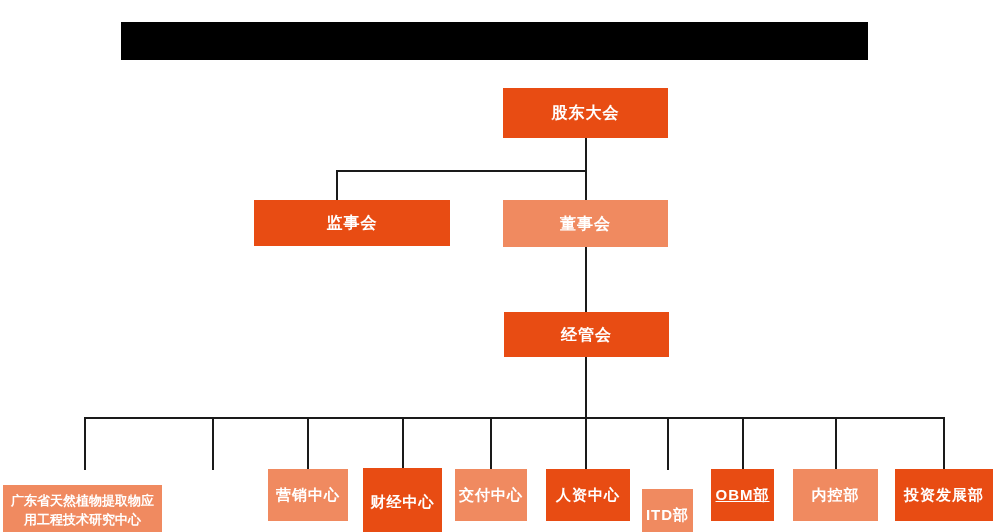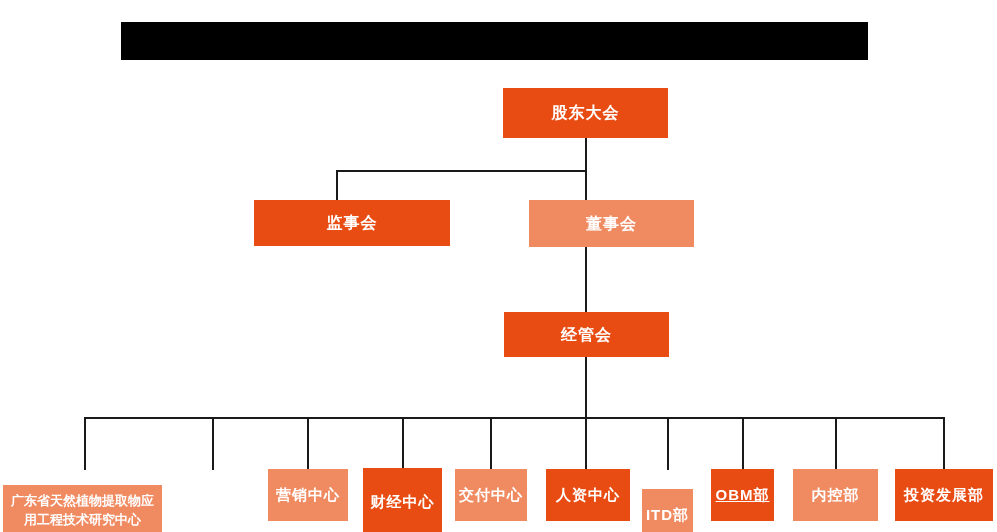--- a/index.html
+++ b/index.html
@@ -66,21 +66,21 @@
   .d4  { left: 402px; }
   .d5  { left: 490px; }
   .d7  { left: 667px; }
   .d8  { left: 742px; }
   .d9  { left: 835px; }
   .d10 { left: 943px; }
 
   
   .pos-shareholders { left: 503px; top: 88px;  width: 165px; height: 50px; }
   .pos-supervisory  { left: 254px; top: 200px; width: 196px; height: 46px; }
-  .pos-board        { left: 503px; top: 200px; width: 165px; height: 47px; margin-left: 26px; }
+  .pos-board        { left: 503px; top: 200px; width: 165px; height: 47px; }
   .pos-management   { left: 504px; top: 312px; width: 165px; height: 45px; }
 
   .pos-dept-0 { left: 3px;   top: 469px; width: 159px; height: 52px; }
   .pos-dept-1 { left: 178px; top: 469px; width: 70px;  height: 52px; }
   .pos-dept-2 { left: 268px; top: 469px; width: 80px;  height: 52px; }
   .pos-dept-3 { left: 363px; top: 468px; width: 79px;  height: 68px; }
   .pos-dept-4 { left: 455px; top: 469px; width: 72px;  height: 52px; }
   .pos-dept-5 { left: 546px; top: 469px; width: 84px;  height: 52px; }
   .pos-dept-6 { left: 642px; top: 489px; width: 51px;  height: 52px; text-align: right; }
   .pos-dept-7 { left: 711px; top: 469px; width: 63px;  height: 52px; text-decoration: underline; }

